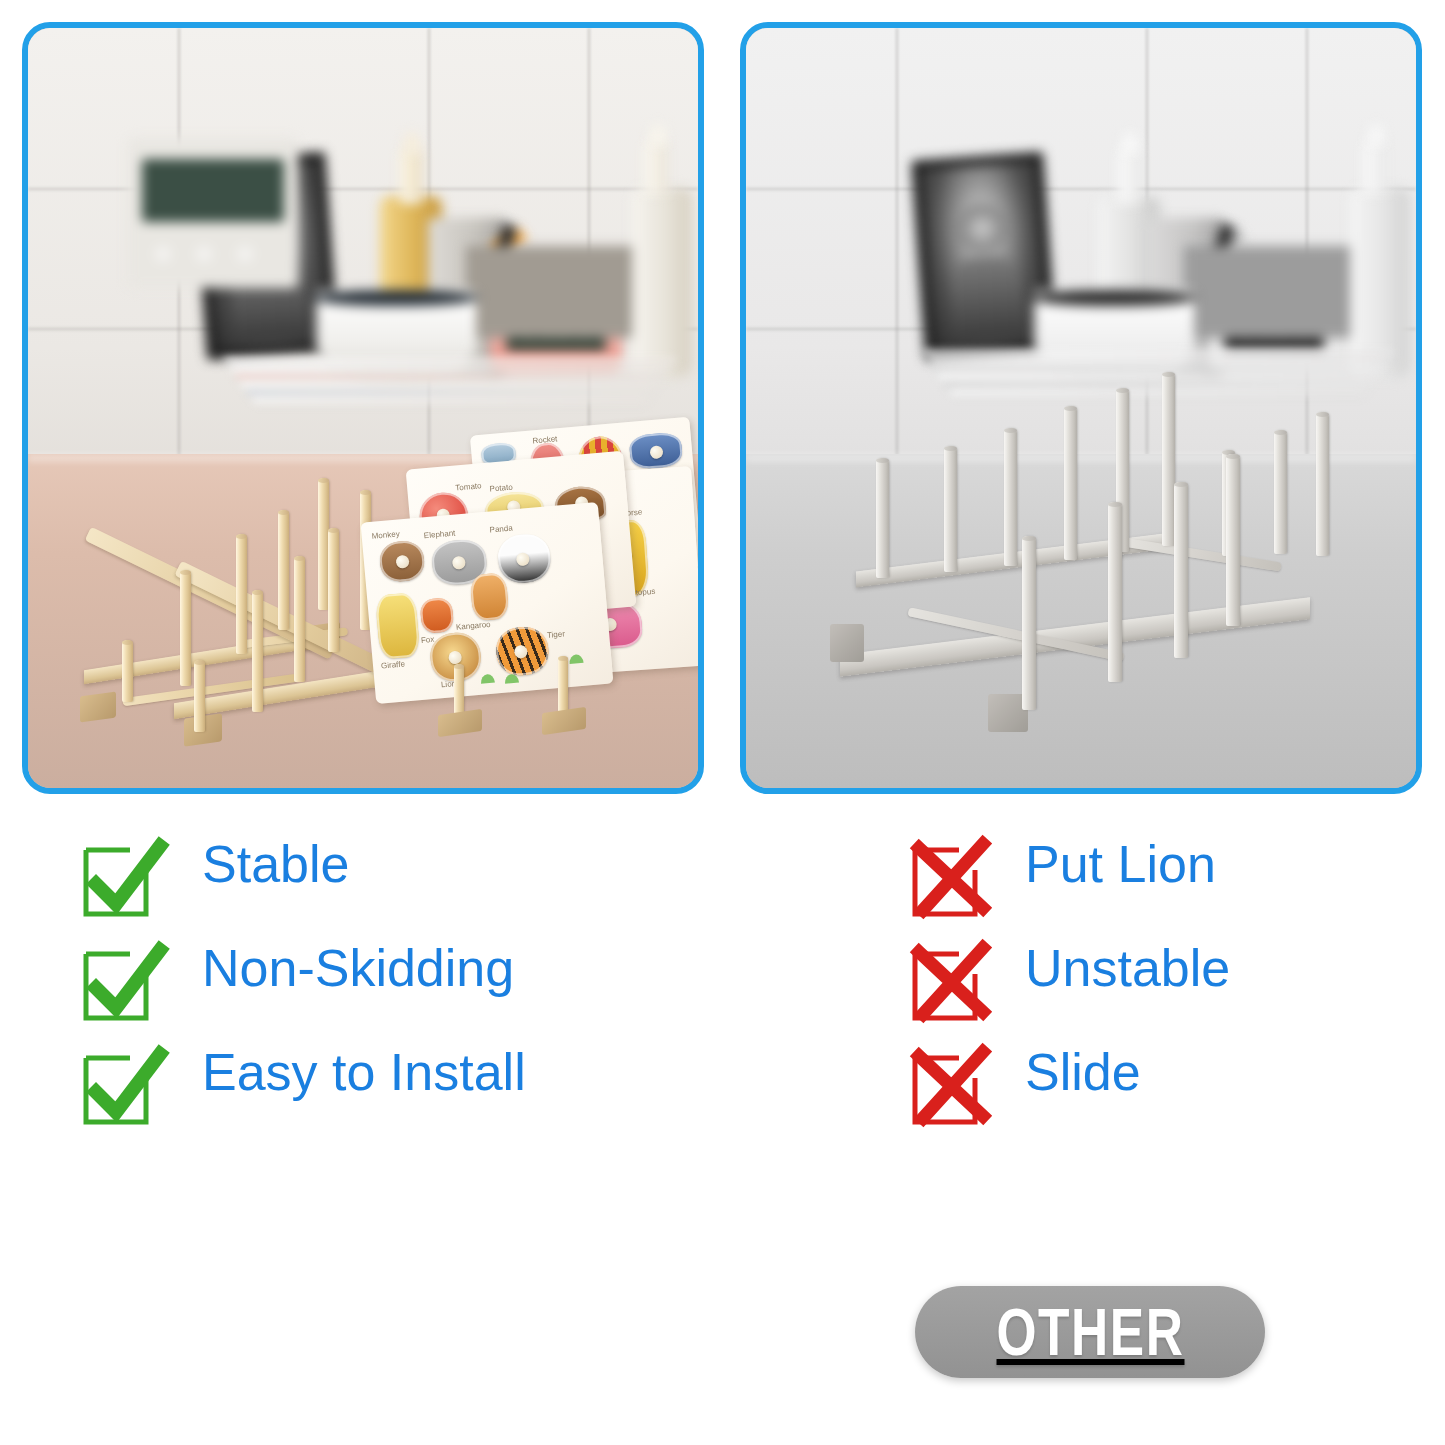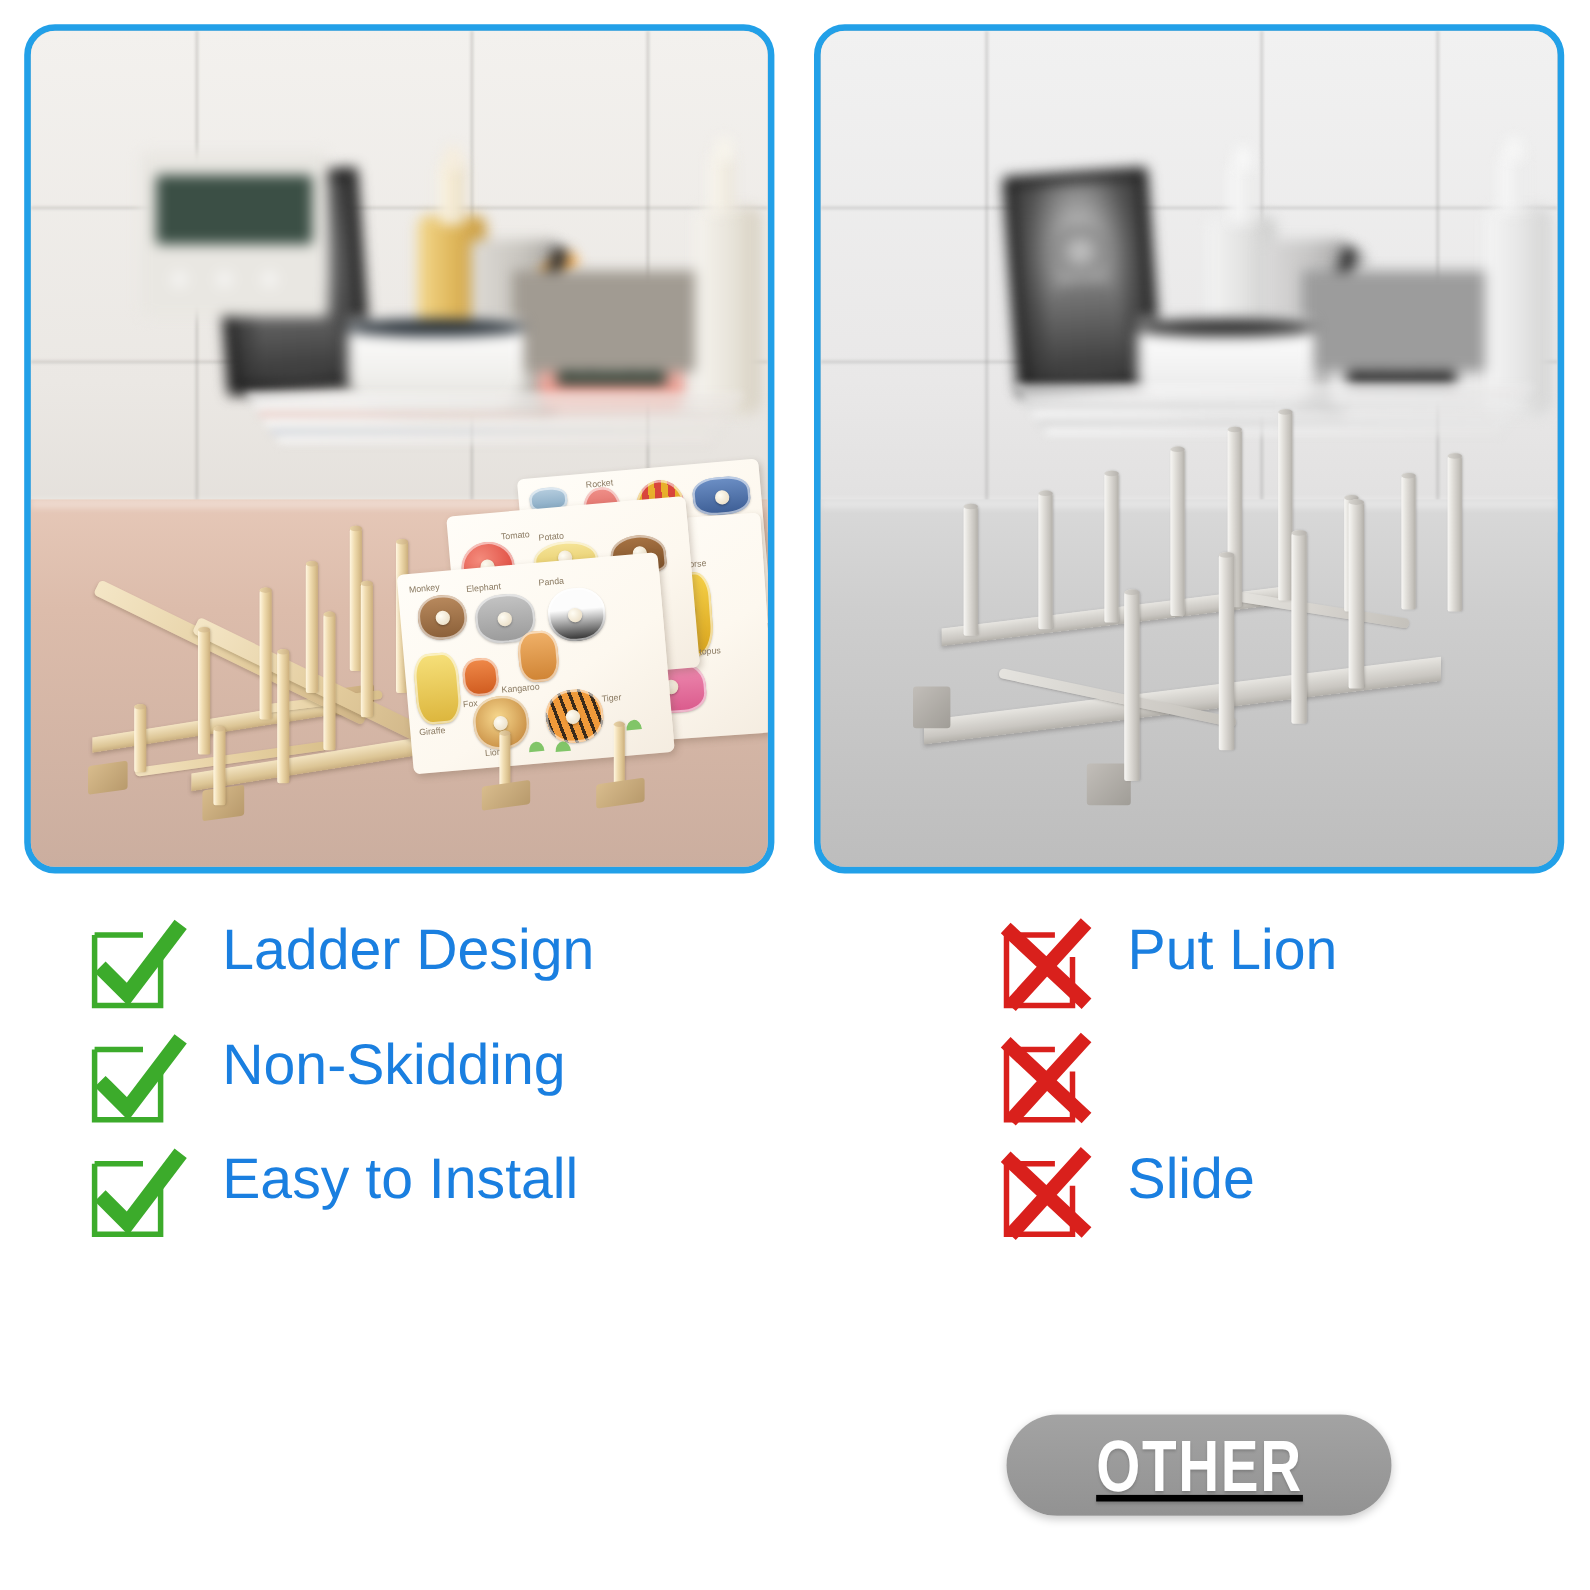--- a/index.html
+++ b/index.html
@@ -591,30 +591,30 @@
       </div>
 
     </div>
   </div>
 </div>
 
 <div class="lists">
 
   <div class="col col-left">
 
-
     <div class="row">
       <div class="mark-box">
         <svg width="86" height="82" viewBox="0 0 86 82">
           <path d="M4 10 H48 M4 10 V74 H64 V30" fill="none" stroke="#3cab2b" stroke-width="5"></path>
           <path d="M14 44 L34 64 L78 6" fill="none" stroke="#3cab2b" stroke-width="14" stroke-linecap="square"></path>
         </svg>
       </div>
-      <div class="row-label">Ladder Design</div>
-    </div>
+      <div class="row-label">Stable</div>
+    </div>
+
 
     <div class="row">
       <div class="mark-box">
         <svg width="86" height="82" viewBox="0 0 86 82">
           <path d="M4 10 H48 M4 10 V74 H64 V30" fill="none" stroke="#3cab2b" stroke-width="5"></path>
           <path d="M14 44 L34 64 L78 6" fill="none" stroke="#3cab2b" stroke-width="14" stroke-linecap="square"></path>
         </svg>
       </div>
       <div class="row-label">Non-Skidding</div>
     </div>
@@ -642,20 +642,21 @@
       <div class="row-label">Put Lion</div>
     </div>
 
     <div class="row">
       <div class="mark-box">
         <svg width="86" height="82" viewBox="0 0 86 82">
           <path d="M4 10 H48 M4 10 V74 H64 V30" fill="none" stroke="#d9201c" stroke-width="5"></path>
           <path d="M8 8 L72 68 M72 4 L12 70" fill="none" stroke="#d9201c" stroke-width="13" stroke-linecap="square"></path>
         </svg>
       </div>
+      <div class="row-label">Unstable</div>
     </div>
 
     <div class="row">
       <div class="mark-box">
         <svg width="86" height="82" viewBox="0 0 86 82">
           <path d="M4 10 H48 M4 10 V74 H64 V30" fill="none" stroke="#d9201c" stroke-width="5"></path>
           <path d="M8 8 L72 68 M72 4 L12 70" fill="none" stroke="#d9201c" stroke-width="13" stroke-linecap="square"></path>
         </svg>
       </div>
       <div class="row-label">Slide</div>

